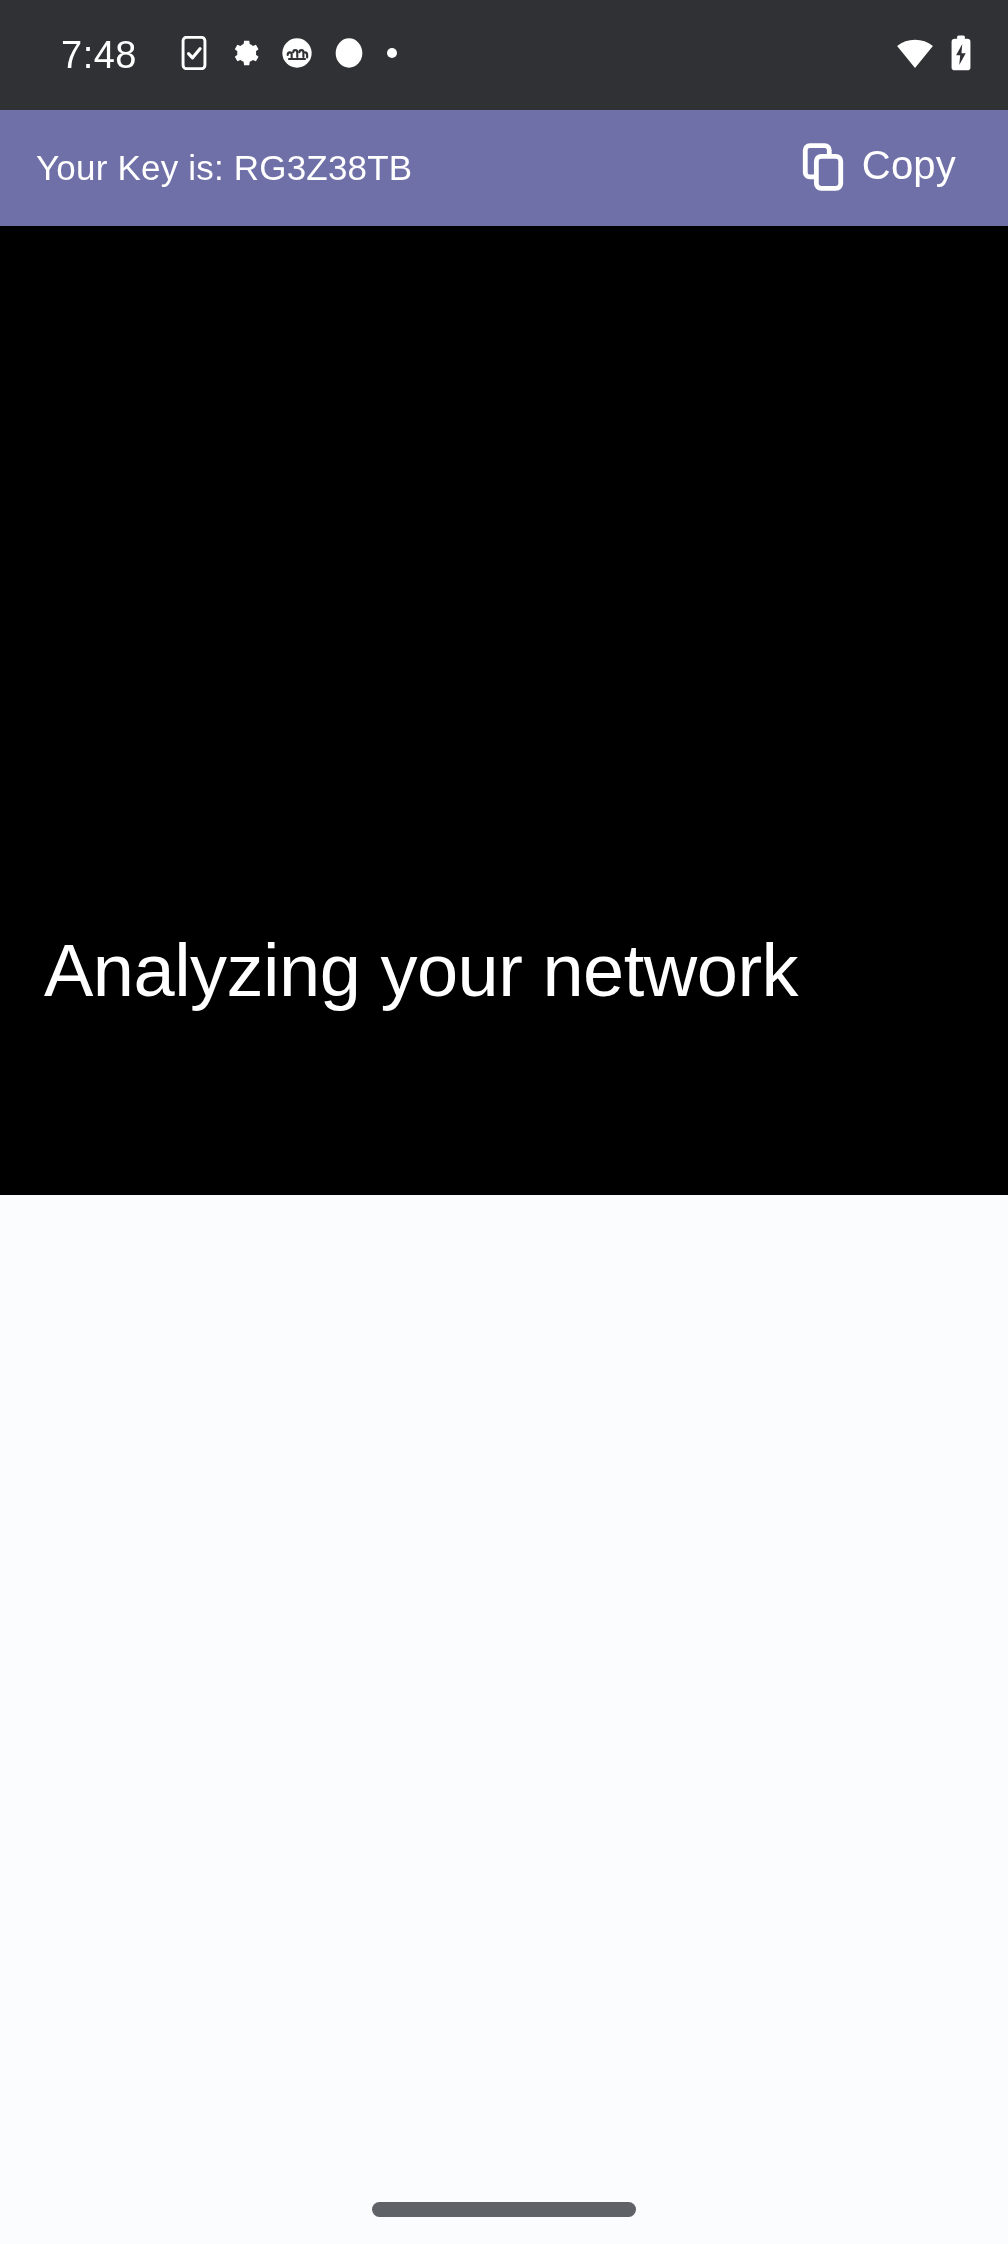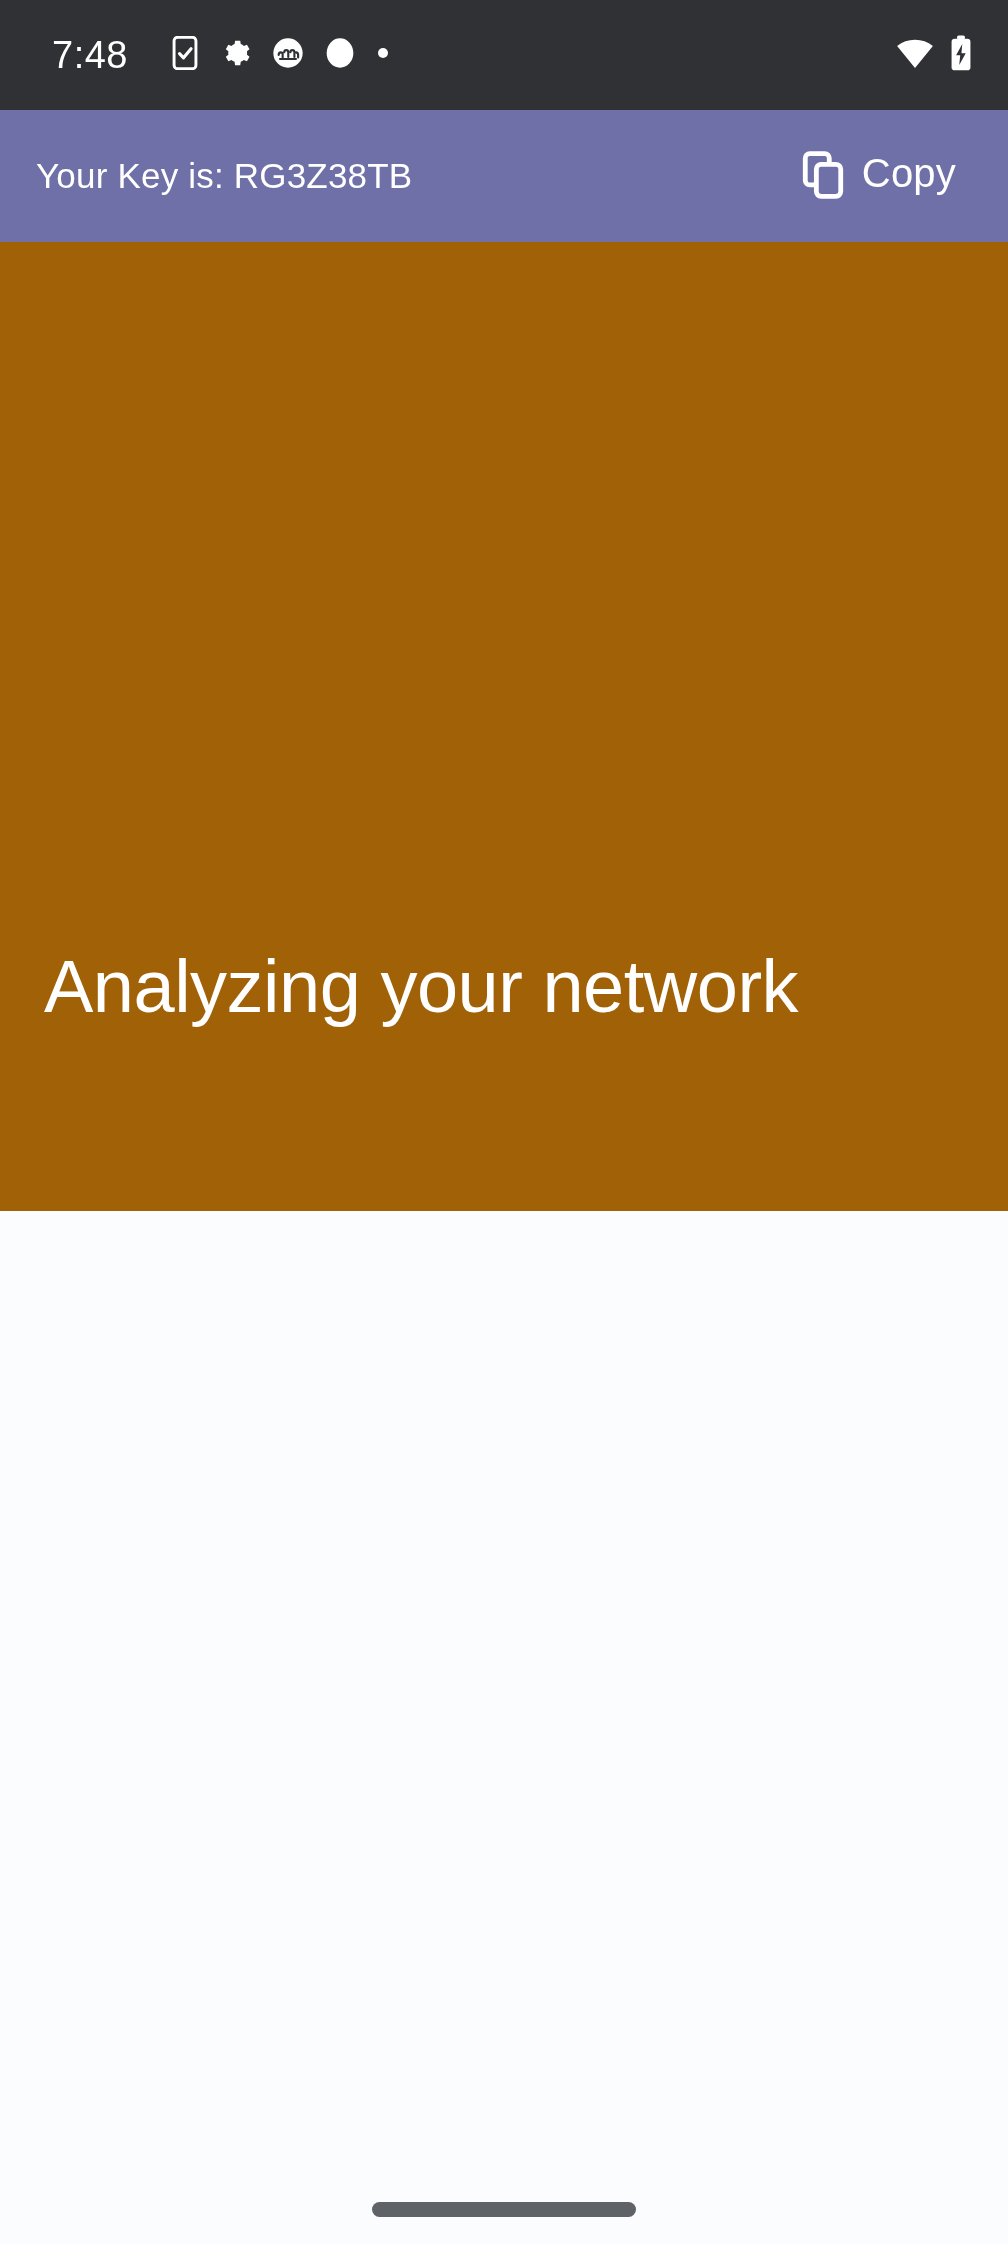--- a/index.html
+++ b/index.html
@@ -27,20 +27,21 @@
     background:#303134;
     display:flex;
     align-items:center;
     padding:0 36px 0 52px;
     flex:0 0 auto;
   }
   .status-left {
     display:flex;
     align-items:center;
     gap:32px;
+    margin-left:9px;
   }
   .status-clock {
     color:#ffffff;
     font-size:38px;
     letter-spacing:0.5px;
     font-family:"Liberation Sans", sans-serif;
   }
   .status-icons-left {
     display:flex;
     align-items:center;
@@ -51,21 +52,21 @@
   .status-right {
     display:flex;
     align-items:center;
     gap:16px;
   }
   .sicon { display:block; }
 
   
   .key-banner {
     flex:0 0 auto;
-    height:132px;
+    height:116px;
     background:#7070A9;
     display:flex;
     align-items:center;
     padding:0 44px 0 36px;
   }
   .key-text {
     color:#ffffff;
     font-size:35px;
     font-weight:400;
     letter-spacing:0.2px;
@@ -84,21 +85,21 @@
   .copy-label {
     color:#ffffff;
     font-size:40px;
     letter-spacing:0.2px;
   }
 
   
   .hero {
     flex:0 0 auto;
     height:969px;
-    background:#a16207;
+    background:#000000;
     position:relative;
     padding:0 40px;
   }
   .hero-title {
     position:absolute;
     left:44px;
     top:745px;
     transform:translateY(-50%);
     color:#ffffff;
     font-size:74px;

